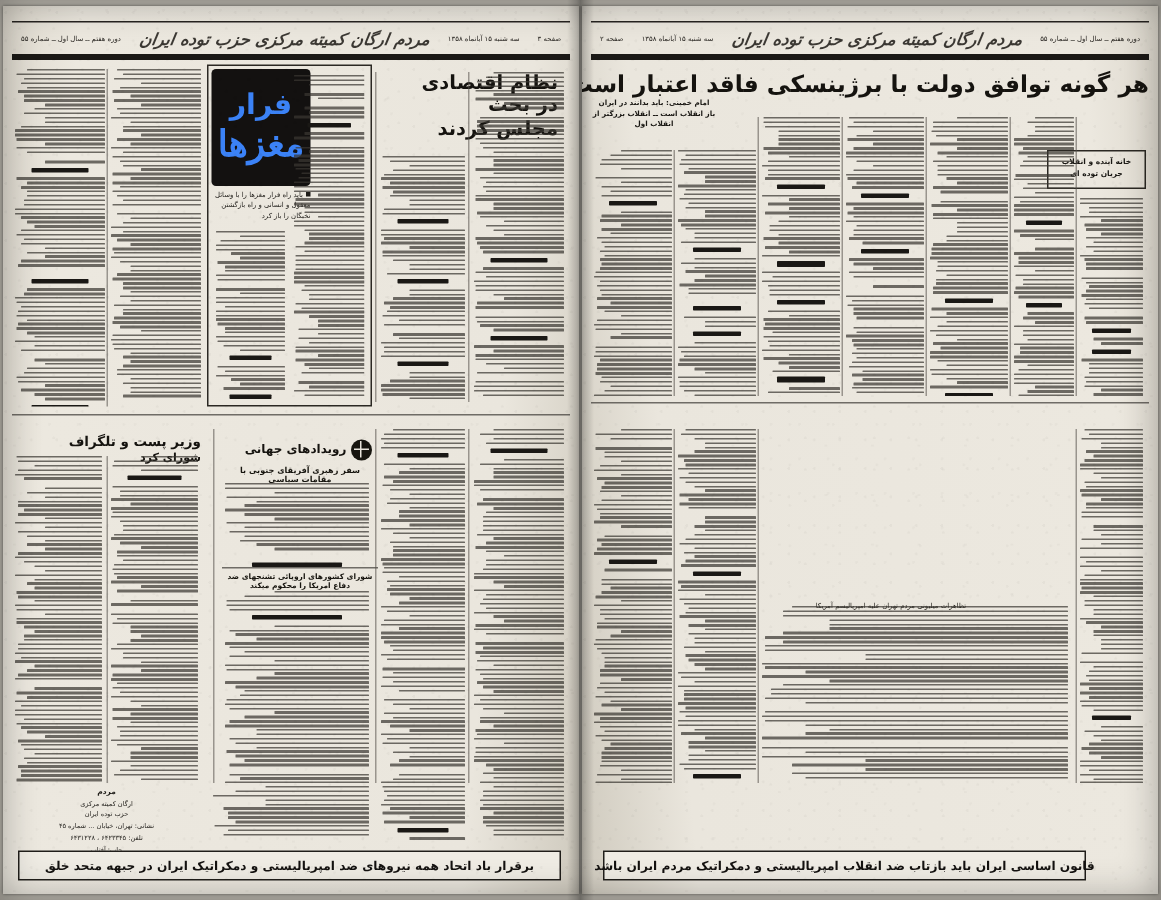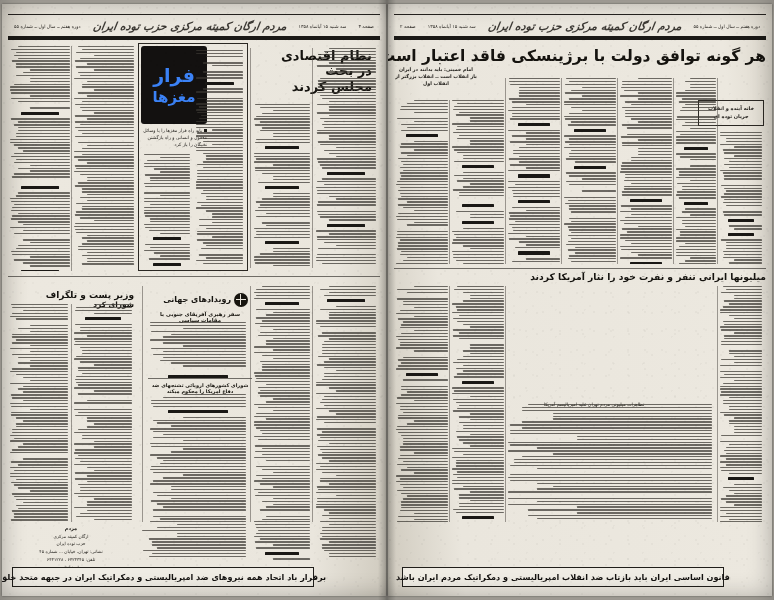--- a/index.html
+++ b/index.html
@@ -82,21 +82,21 @@
   .hl-post{font-size:9px;}
 
   
   #brain-box{
     position:absolute;left:139px;top:42px;width:66px;height:78px;
     background:#131110;border-radius:3px;
     display:flex;flex-direction:column;align-items:center;justify-content:center;
     color:#3b82f6;
   }
   #brain-box .bd-l1{font-size:19px;font-weight:bold;line-height:1;}
-  #brain-box .bd-l2{font-size:15px;font-weight:bold;line-height:1;margin-top:5px;}
+  #brain-box .bd-l2{font-size:24px;font-weight:bold;line-height:1;margin-top:5px;font-family:Liberation Serif, serif;}
   #brain-sub{
     position:absolute;left:139px;top:124px;width:66px;
     font-size:4.6px;color:#1d1b17;line-height:1.5;text-align:right;direction:rtl;
   }
   #brain-sub .bullet{display:inline-block;width:3px;height:3px;background:#1d1b17;margin-left:2px;vertical-align:middle;}
 
   
   .boxed{position:absolute;border:1px solid #2b2823;box-sizing:border-box;}
 
   
@@ -1035,21 +1035,21 @@
           <div class="ln s2"></div>
           <div class="ln s5"></div>
           <div class="ln s6"></div>
           <div class="ln s6"></div>
           <div class="ln s3"></div>
           <div class="ln s5"></div>
           <div class="ln s5"></div>
         </div>
       </div>
 
-    <div class="slogan" style="left:10px;top:563px;width:302px;">
+    <div class="slogan" style="left:10px;top:563px;width:362px;">
       <span>برقرار باد اتحاد همه نیروهای ضد امپریالیستی و دمکراتیک ایران در جبهه متحد خلق</span>
     </div>
 
     <div class="noise"></div>
   </div>
 
   <div class="page" id="page-right">
 
     <div class="masthead">
       <div class="mast-rule-top"></div>
@@ -1500,21 +1500,20 @@
 
     <div class="vrule" style="left:61px;top:96px;height:164px;"></div>
     <div class="vrule" style="left:117px;top:74px;height:186px;"></div>
     <div class="vrule" style="left:173px;top:74px;height:186px;"></div>
     <div class="vrule" style="left:229px;top:74px;height:186px;"></div>
     <div class="vrule" style="left:285px;top:74px;height:186px;"></div>
     <div class="vrule" style="left:329px;top:74px;height:186px;"></div>
 
     <div class="hrule" style="left:6px;right:6px;top:264px;"></div>
 
-    <div class="hl hl-photo" style="position:absolute;left:110px;top:268px;width:268px;">میلیونها ایرانی تنفر و نفرت خود را نثار آمریکا کردند</div>
 
     <div class="cap" style="left:506px;top:398px;width:176px;font-size:4.6px;font-weight:normal;margin-left:-388px;">تظاهرات میلیونی مردم تهران علیه امپریالیسم آمریکا</div>
 
     <div class="col" style="left:8px;top:282px;width:52px;height:236px;">
         <div class="lines" id="R8">
           <div class="ln s7"></div>
           <div class="ln s8"></div>
           <div class="ln s5"></div>
           <div class="gap"></div>
           <div class="ln s8"></div>

